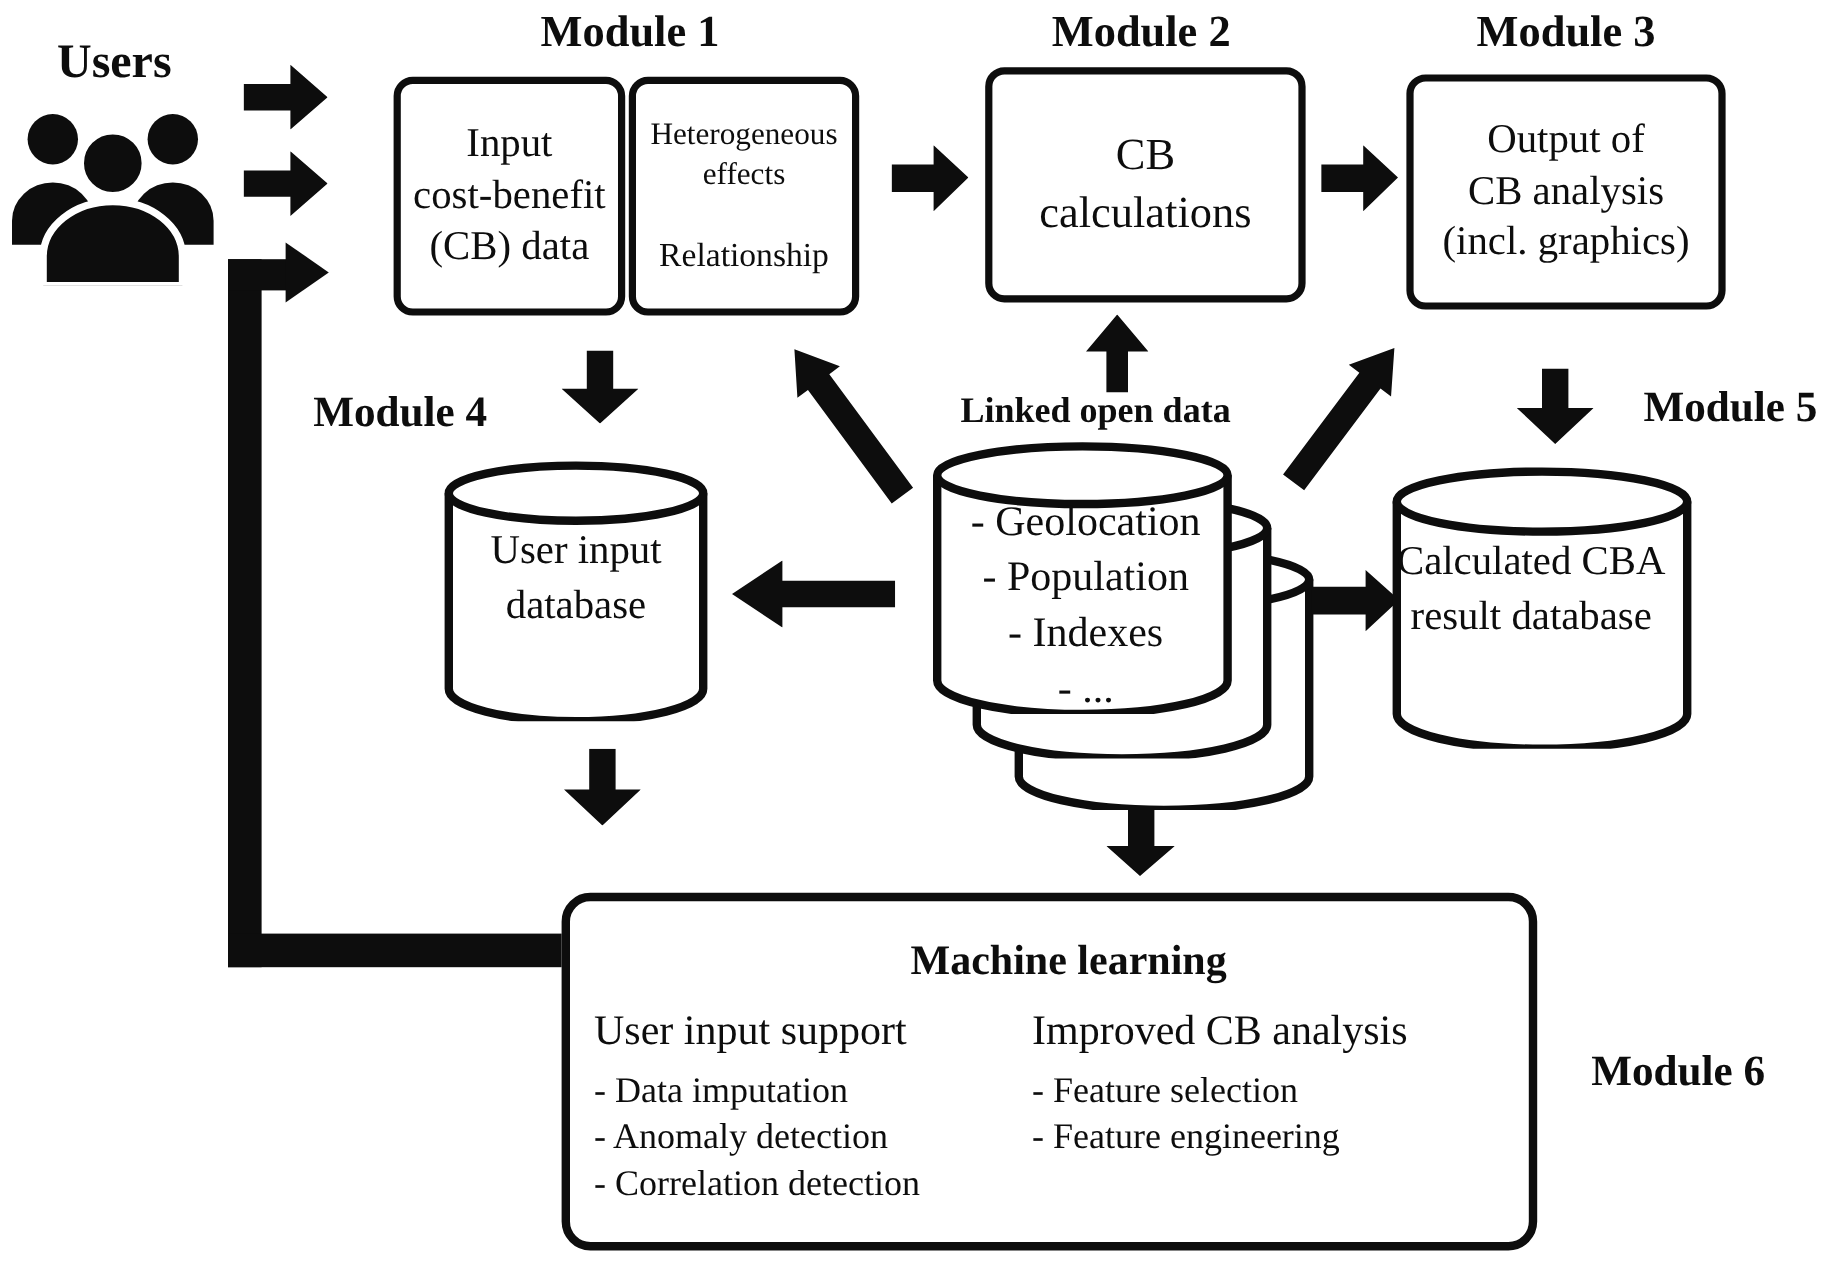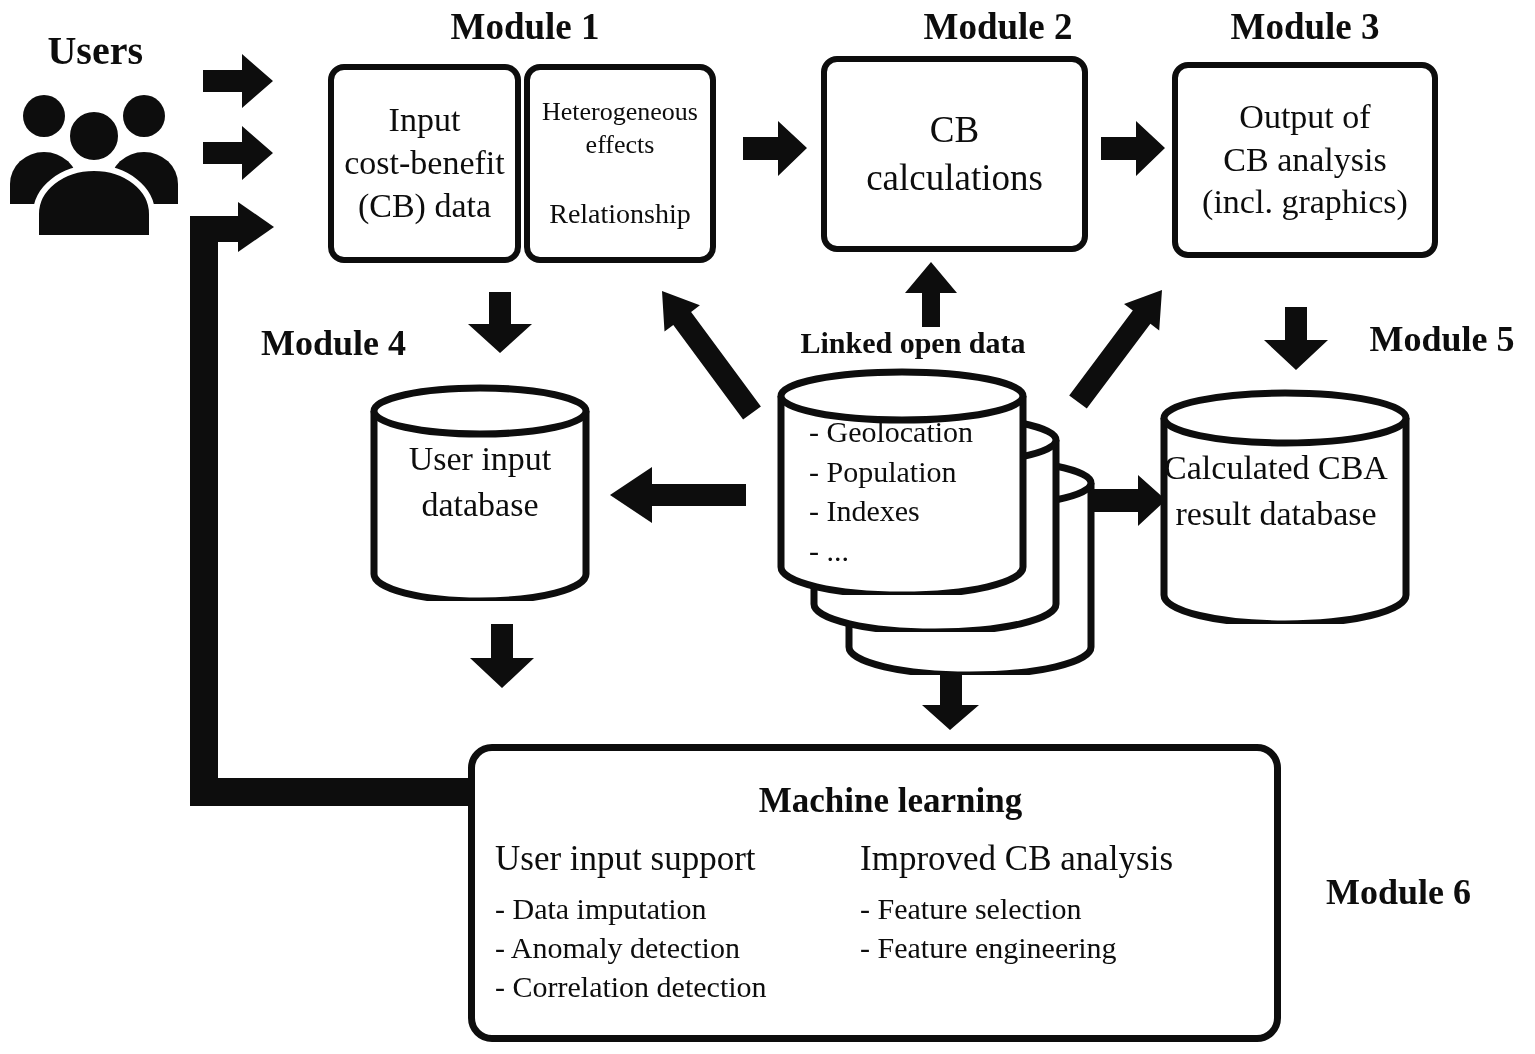--- a/index.html
+++ b/index.html
@@ -24,22 +24,22 @@
   #box-a .ln{font-size:34px;line-height:1.26;}
   #box-b .ln{font-size:26px;line-height:1.3;}
   #box-b .gap{height:34px;}
   #box-m2 .ln{font-size:37px;line-height:1.3;}
   #box-m3 .ln{font-size:34px;line-height:1.26;}
   .cyl-text{
     position:absolute;left:0;right:0;text-align:center;
     font-size:34px;line-height:1.34;
   }
   #lod-list{
-    position:absolute;left:32px;top:44px;text-align:left;
-    font-size:30px;line-height:1.32;white-space:nowrap;
+    position:absolute;left:32px;top:44px;text-align:center;
+    font-size:35px;line-height:1.32;white-space:nowrap;
   }
   #m6-box{
     position:absolute;background:#ffffff;border:7px solid #0d0d0d;border-radius:24px;
     box-sizing:border-box;
   }
   #m6-heading{margin-top:30px;text-align:center;font-weight:bold;font-size:35px;}
   .m6-col{position:absolute;white-space:nowrap;}
   .m6-col .hdr{font-size:35px;margin-bottom:10px;}
   .m6-col .itm{font-size:30px;line-height:39px;}
   svg{display:block;}
@@ -68,21 +68,21 @@
   </svg>
 
   <svg class="abs" style="left:185px;top:200px;" width="292" height="612" viewBox="0 0 292 612">
     <rect x="5" y="16" width="28" height="590" fill="#0d0d0d"></rect>
     <rect x="5" y="578" width="278" height="28" fill="#0d0d0d"></rect>
     <rect x="5" y="16" width="50" height="26" fill="#0d0d0d"></rect>
     <polygon points="53,2 89,27 53,52" fill="#0d0d0d"></polygon>
   </svg>
 
   <div class="abs title" style="left:385px;top:5px;width:280px;">Module 1</div>
-  <div class="abs title" style="left:858px;top:5px;width:280px;">Module 2</div>
+  <div class="abs title" style="left:811px;top:5px;width:280px;">Module 2</div>
   <div class="abs title" style="left:1164px;top:5px;width:282px;">Module 3</div>
 
   <div class="mbox" id="box-a" style="left:328px;top:64px;width:193px;height:199px;">
     <span class="ln">Input</span>
     <span class="ln">cost-benefit</span>
     <span class="ln">(CB) data</span>
   </div>
   <div class="mbox" id="box-b" style="left:524px;top:64px;width:192px;height:199px;">
     <span class="ln">Heterogeneous</span>
     <span class="ln">effects</span>

